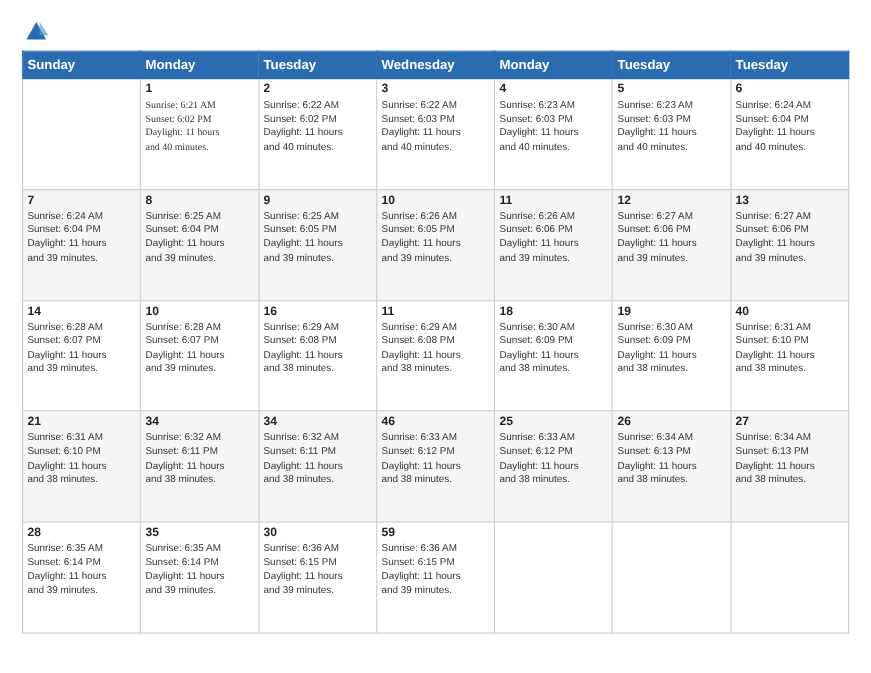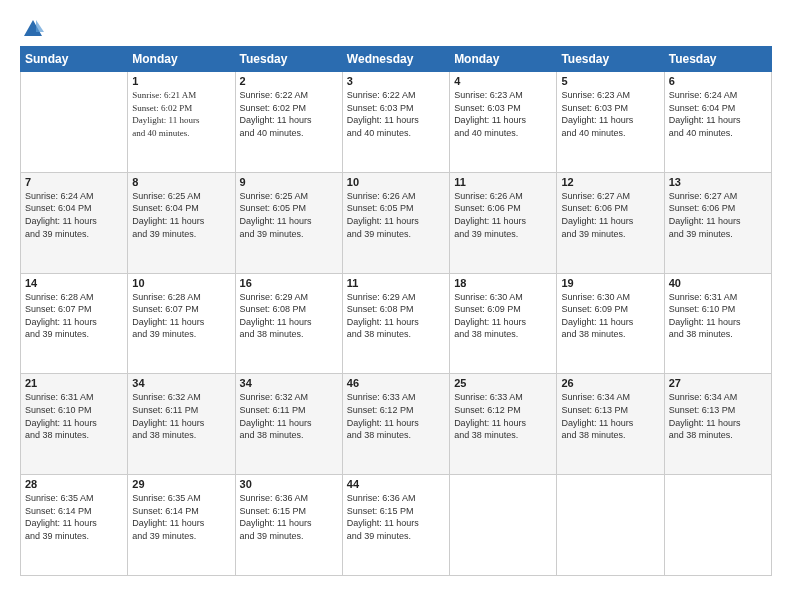--- a/index.html
+++ b/index.html
@@ -341,35 +341,35 @@
         </tr>
         <tr class="row-white">
           <td>
             <span class="day-num">28</span>
             <div class="cell-info" style="white-space: pre-line;">Sunrise: 6:35 AM
 Sunset: 6:14 PM
 Daylight: 11 hours
 and 39 minutes.</div>
           </td>
           <td>
-            <span class="day-num">29</span>
+            <span class="day-num">35</span>
             <div class="cell-info" style="white-space: pre-line;">Sunrise: 6:35 AM
 Sunset: 6:14 PM
 Daylight: 11 hours
 and 39 minutes.</div>
           </td>
           <td>
             <span class="day-num">30</span>
             <div class="cell-info" style="white-space: pre-line;">Sunrise: 6:36 AM
 Sunset: 6:15 PM
 Daylight: 11 hours
 and 39 minutes.</div>
           </td>
           <td>
-            <span class="day-num">44</span>
+            <span class="day-num">59</span>
             <div class="cell-info" style="white-space: pre-line;">Sunrise: 6:36 AM
 Sunset: 6:15 PM
 Daylight: 11 hours
 and 39 minutes.</div>
           </td>
           <td class="empty-cell"></td>
           <td class="empty-cell"></td>
           <td class="empty-cell"></td>
         </tr>
       </tbody>

